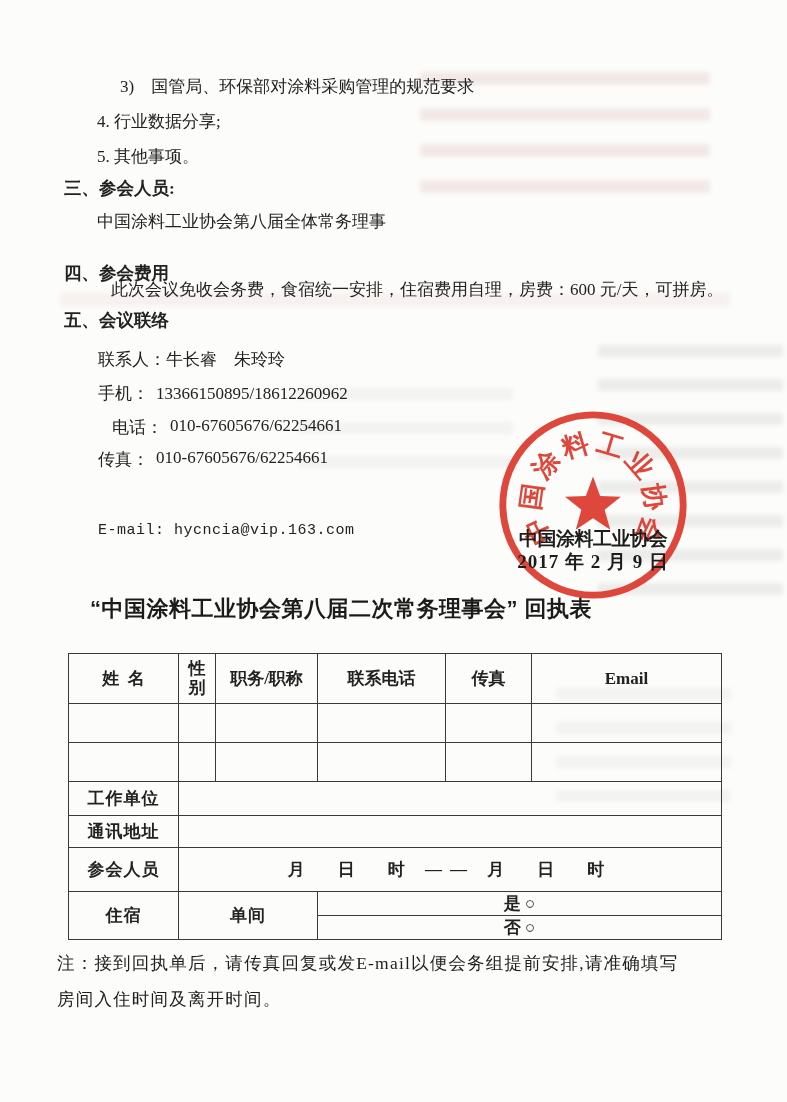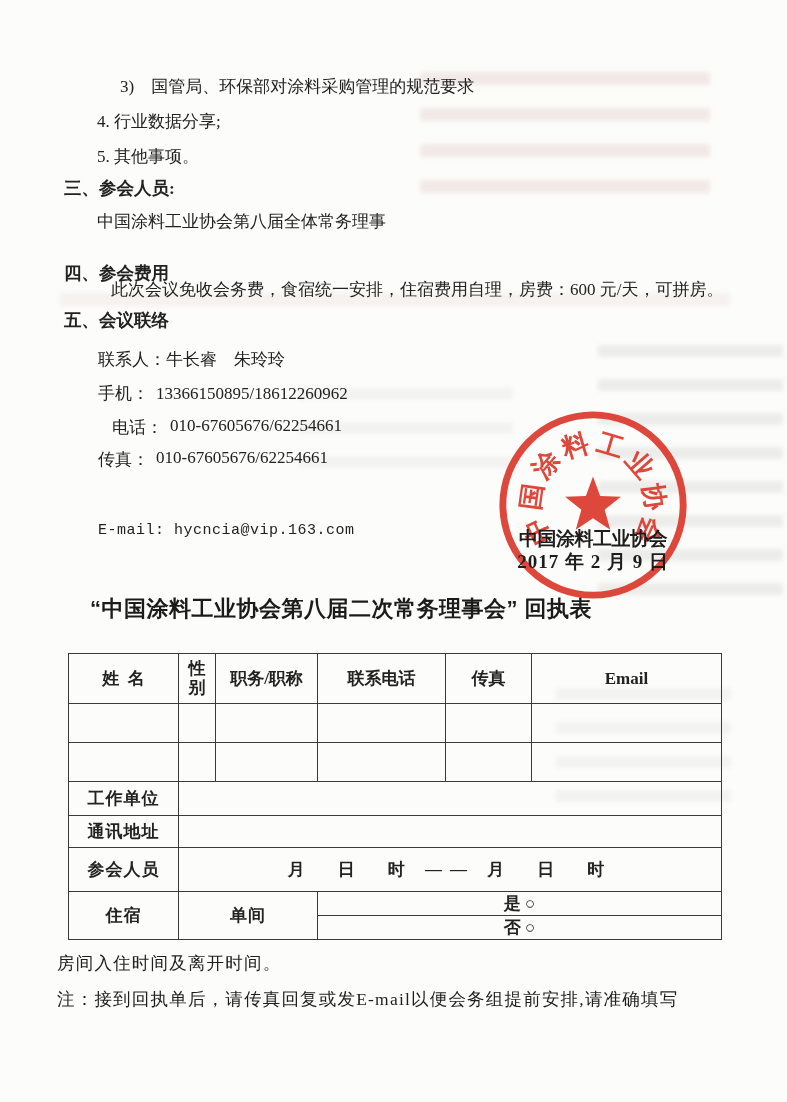--- a/index.html
+++ b/index.html
@@ -157,17 +157,17 @@
       <td rowspan="2" colspan="2" class="row-label">单间</td>
       <td colspan="3" class="opt">是 ○</td>
     </tr>
     <tr style="height:20px">
       <td colspan="3" class="opt">否 ○</td>
     </tr>
   </tbody>
     </table>
 
   <div class="note">
+    <div>注：接到回执单后，请传真回复或发E-mail以便会务组提前安排,请准确填写</div>
     <div>房间入住时间及离开时间。</div>
-    <div>注：接到回执单后，请传真回复或发E-mail以便会务组提前安排,请准确填写</div>
   </div>
 
 </div>
 
 </body></html>

